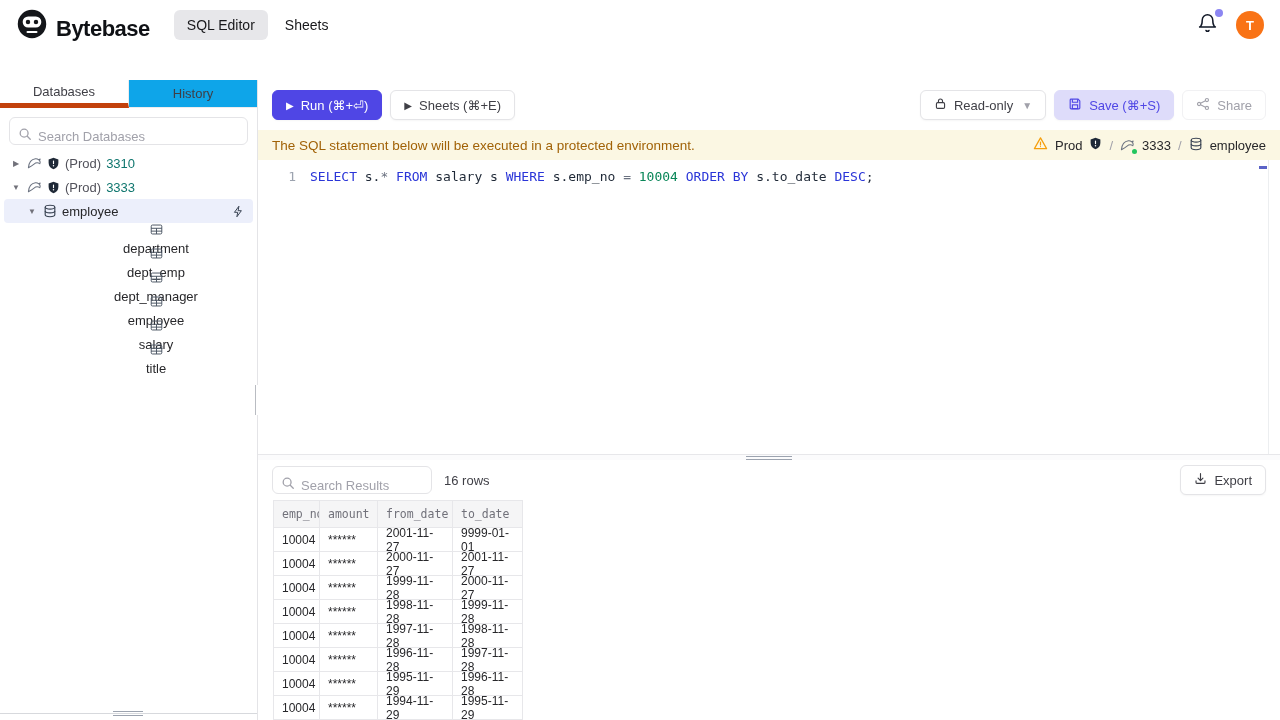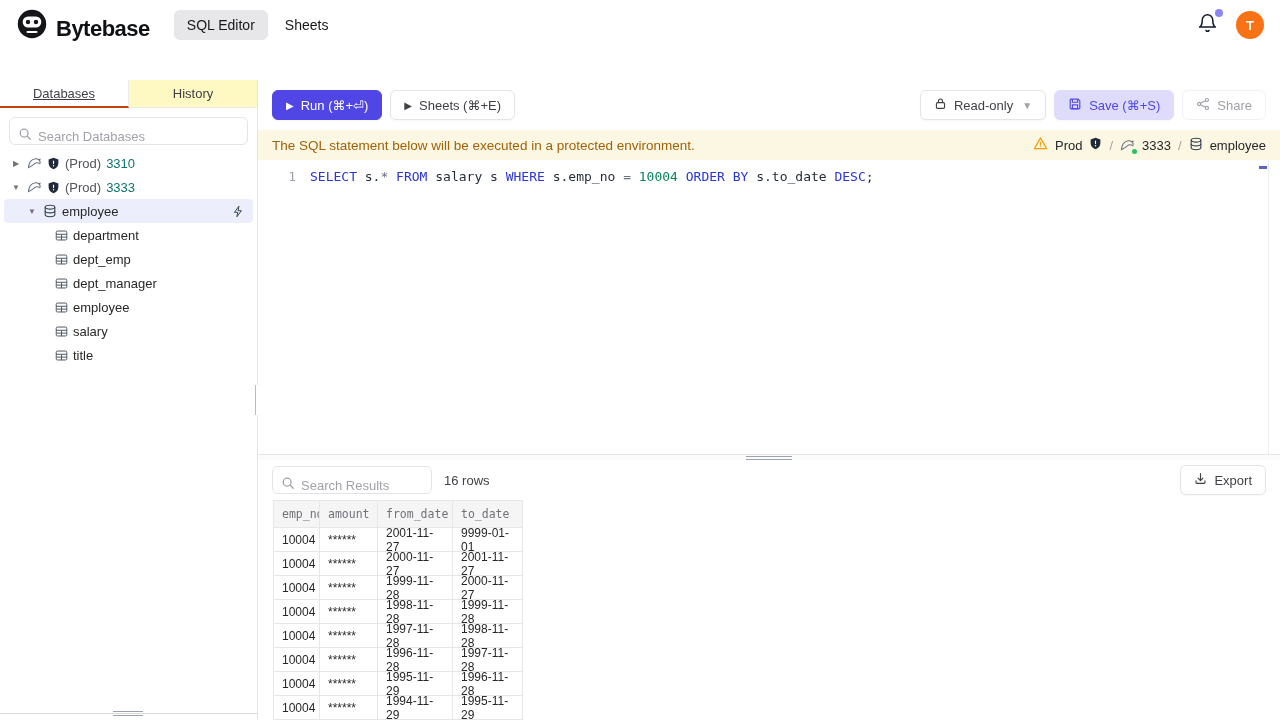--- a/index.html
+++ b/index.html
@@ -34,40 +34,40 @@
     border-right:1px solid #e8e8eb; color:var(--tab-accent,#6366f1); cursor:pointer; }
   .dirty-dot { width:7px; height:7px; border-radius:2px; background:#d4d4d8; }
   .add-tab { width:34px; border:none; background:transparent; color:#52525b;
     font-size:16px; cursor:pointer; }
 
   
   .sidebar { position:absolute; top:80px; left:0; bottom:0; width:258px;
     background:#fff; border-right:1px solid #e4e4e7; }
   .side-tabs { display:flex; height:28px; border-bottom:1px solid #ececee; }
   .side-tab { flex:1; display:flex; align-items:center; justify-content:center;
-    font-weight:500; color:#3f3f46; background:#fef9c3; cursor:pointer;
+    font-weight:500; color:#3f3f46; background:#0ea5e9; cursor:pointer;
     border-bottom:1px solid #ececee; margin-bottom:-1px; }
-  .side-tab.active { background:#fff; border-bottom:2px solid #c2410c; border-right:1px solid #ececee;text-decoration:underline; }
+  .side-tab.active { background:#fff; border-bottom:5px solid #c2410c; border-right:1px solid #ececee; }
   .search-box { margin:9px 9px 6px 9px; height:28px; border:1px solid #e4e4e7;
     border-radius:6px; display:flex; align-items:flex-end; gap:6px; padding:0 8px; background:#fff; }
   .search-box input { border:none; outline:none; flex:1; font-size:13px;
     color:#3f3f46; font-family:"Liberation Sans", sans-serif; background:transparent; }
   .search-box input::placeholder { color:#a1a1aa; }
   .tree { margin-top:4px; }
   .tree-row { display:flex; align-items:center; height:24px; gap:5px; cursor:pointer; }
   .caret { width:12px; text-align:center; font-size:8px; color:#71717a; flex:none; }
   .tree-row .icon { display:flex; align-items:center; flex:none; }
   .inst-row { padding-left:10px; }
   .inst-label { color:#52525b; }
   .inst-num { color:#0f766e; }
   .db-row { margin:0 4px; padding-left:22px; background:var(--selected-bg,#eceffb);
     border-radius:4px; height:24px; }
   .db-row .lbl { color:#27272a; }
   .db-row .bolt { margin-left:auto; margin-right:8px; display:flex; }
-  .table-row { padding-left:55px; }
+  .table-row { padding-left:55px;flex-direction:column; }
   .table-row .lbl { color:#27272a; }
   .dolphin-wrap { position:relative; display:flex; }
   .dolphin-wrap.online::after { content:""; position:absolute; right:-2px; bottom:-1px;
     width:5px; height:5px; border-radius:50%; background:#22c55e; }
   .v-handle { position:absolute; right:-3px; top:305px; width:5px; height:30px;
     border-left:1px solid #b9bcc2; border-right:1px solid #b9bcc2; background:#fff; }
   .side-bottom { position:absolute; bottom:6px; left:0; right:0; border-top:1px solid #d7d9dd; }
   .h-handle-s { position:absolute; bottom:4px; left:113px; width:30px; height:5px;
     border-top:1px solid #9ca3af; border-bottom:1px solid #9ca3af; }
 

